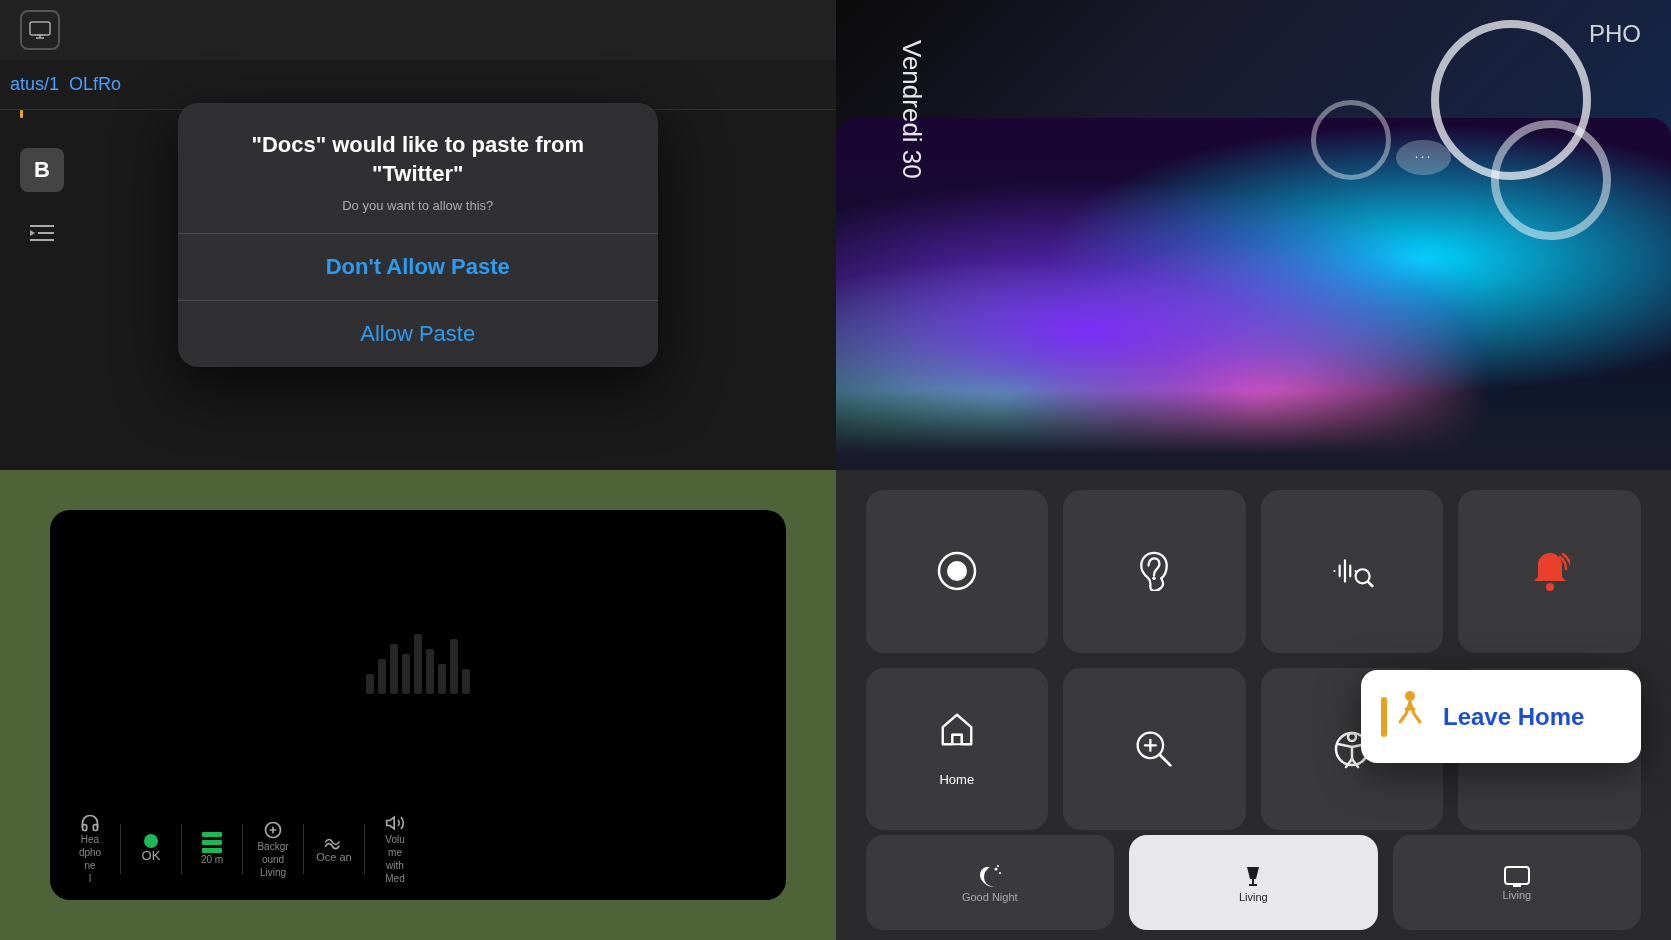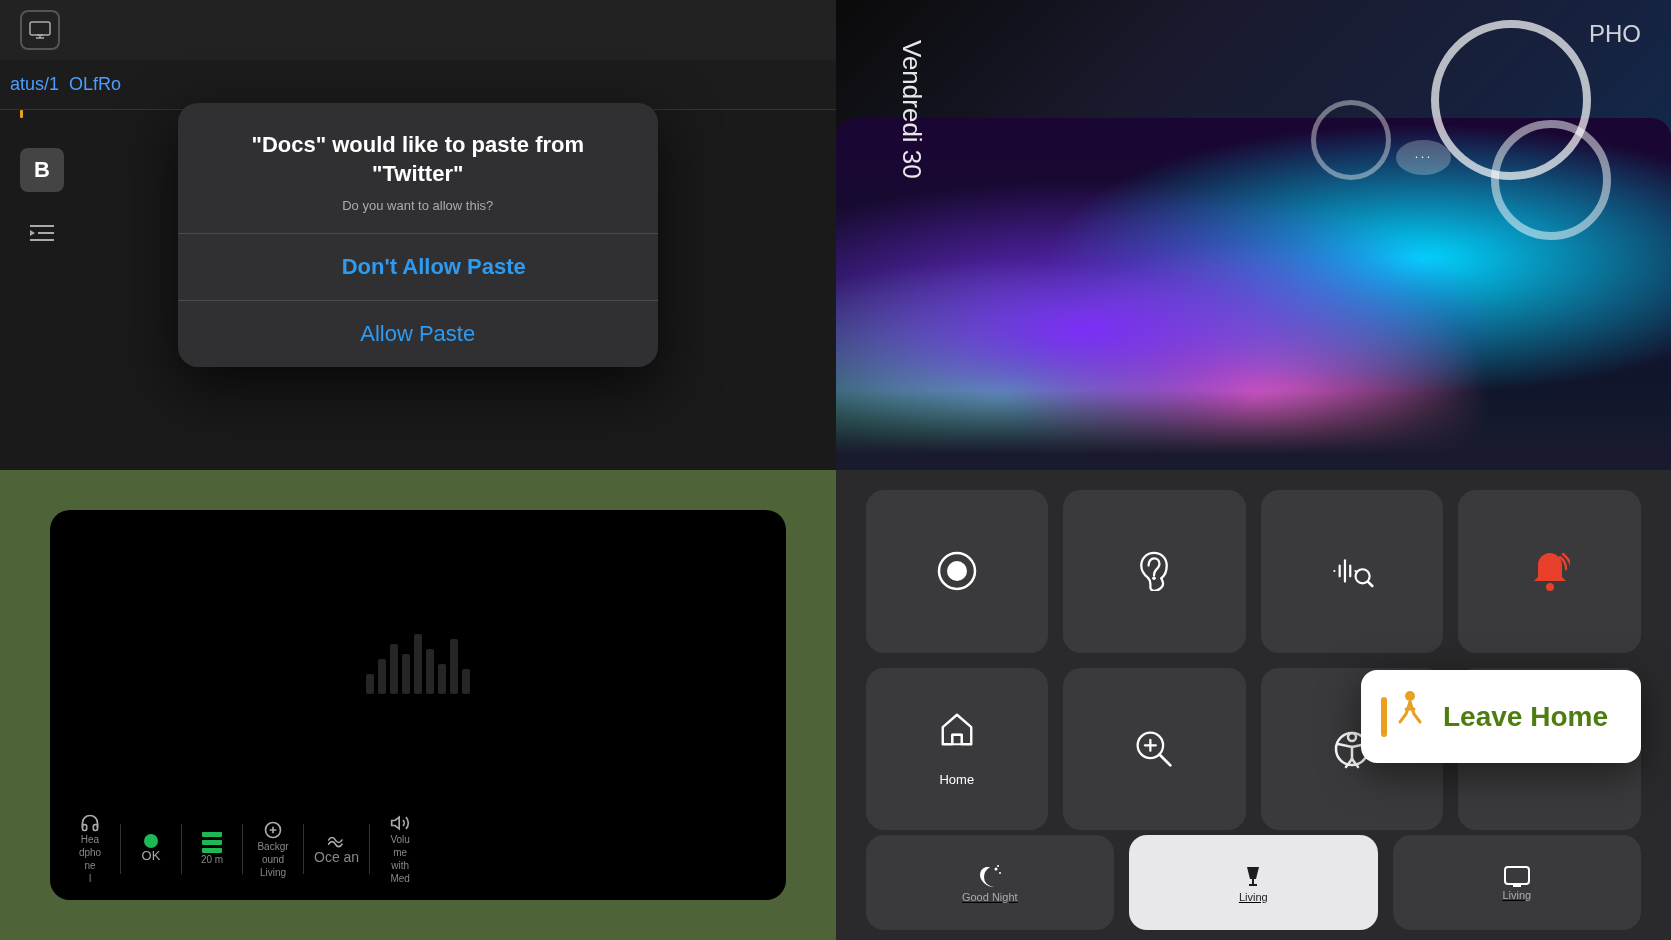--- a/index.html
+++ b/index.html
@@ -106,21 +106,21 @@
       padding: 20px;
       text-align: center;
       font-family: -apple-system, BlinkMacSystemFont, sans-serif;
       font-size: 22px;
       font-weight: 400;
       color: #2d9bf0;
       background: transparent;
       border: none;
       cursor: pointer;
     }
-    .paste-dialog-btn.bold { font-weight: 600; margin-left: 16px; }
+    .paste-dialog-btn.bold { font-weight: 600; }
 
     
     .quad-top-right {
       position: relative;
       background: #000;
       overflow: hidden;
       text-decoration: underline;
     }
     .tr-bg {
       position: absolute;
@@ -333,34 +333,33 @@
       width: 6px;
       height: 40px;
       background: #e8a020;
       border-radius: 3px;
     }
     .leave-home-figure {
       font-size: 36px;
     }
     .leave-home-text {
       font-family: -apple-system, sans-serif;
-      font-size: 28px;
+      font-size: 24px;
       font-weight: 600;
-      color: #4d7c0f;
+      color: #1d4ed8;
     }
     .cc-bottom-tile {
       background: #3a3a3c;
       border-radius: 18px;
       flex: 1;
       display: flex;
       flex-direction: column;
       align-items: center;
       justify-content: center;
       gap: 0;
-      text-decoration: underline;
     }
     .cc-bottom-tile.white-bg { background: #e8e8ea; }
 
     
     .svg-icon {
       display: flex; align-items: center; justify-content: center;
     }
   </style>
 </head>
 <body>
@@ -467,21 +466,21 @@
         <span style="font-size:10px;color:#888;font-family:-apple-system,sans-serif;text-align:center;white-space:pre-line;">Backgr
 ound
 Living</span>
       </div>
       <div class="audio-separator"></div>
       <div class="audio-control-group">
         <svg width="20" height="16" viewBox="0 0 24 16" fill="none" stroke="#aaa" stroke-width="2">
           <path d="M2 8c2-4 6-4 8 0s6 4 8 0" stroke-linecap="round"></path>
           <path d="M2 13c2-4 6-4 8 0s6 4 8 0" stroke-linecap="round"></path>
         </svg>
-        <span style="font-size:14px;color:#888;font-family:-apple-system,sans-serif;text-align:center;">Oce
+        <span style="font-size:11px;color:#888;font-family:-apple-system,sans-serif;text-align:center;">Oce
 an</span>
       </div>
       <div class="audio-separator"></div>
       <div class="audio-control-group">
         <svg width="20" height="20" viewBox="0 0 24 24" fill="none" stroke="#aaa" stroke-width="2">
           <polygon points="11 5 6 9 2 9 2 15 6 15 11 19 11 5"></polygon>
           <path d="M19.07 4.93a10 10 0 0 1 0 14.14M15.54 8.46a5 5 0 0 1 0 7.07"></path>
         </svg>
         <span style="font-size:10px;color:#888;font-family:-apple-system,sans-serif;text-align:center;white-space:pre-line;">Volu
 me

